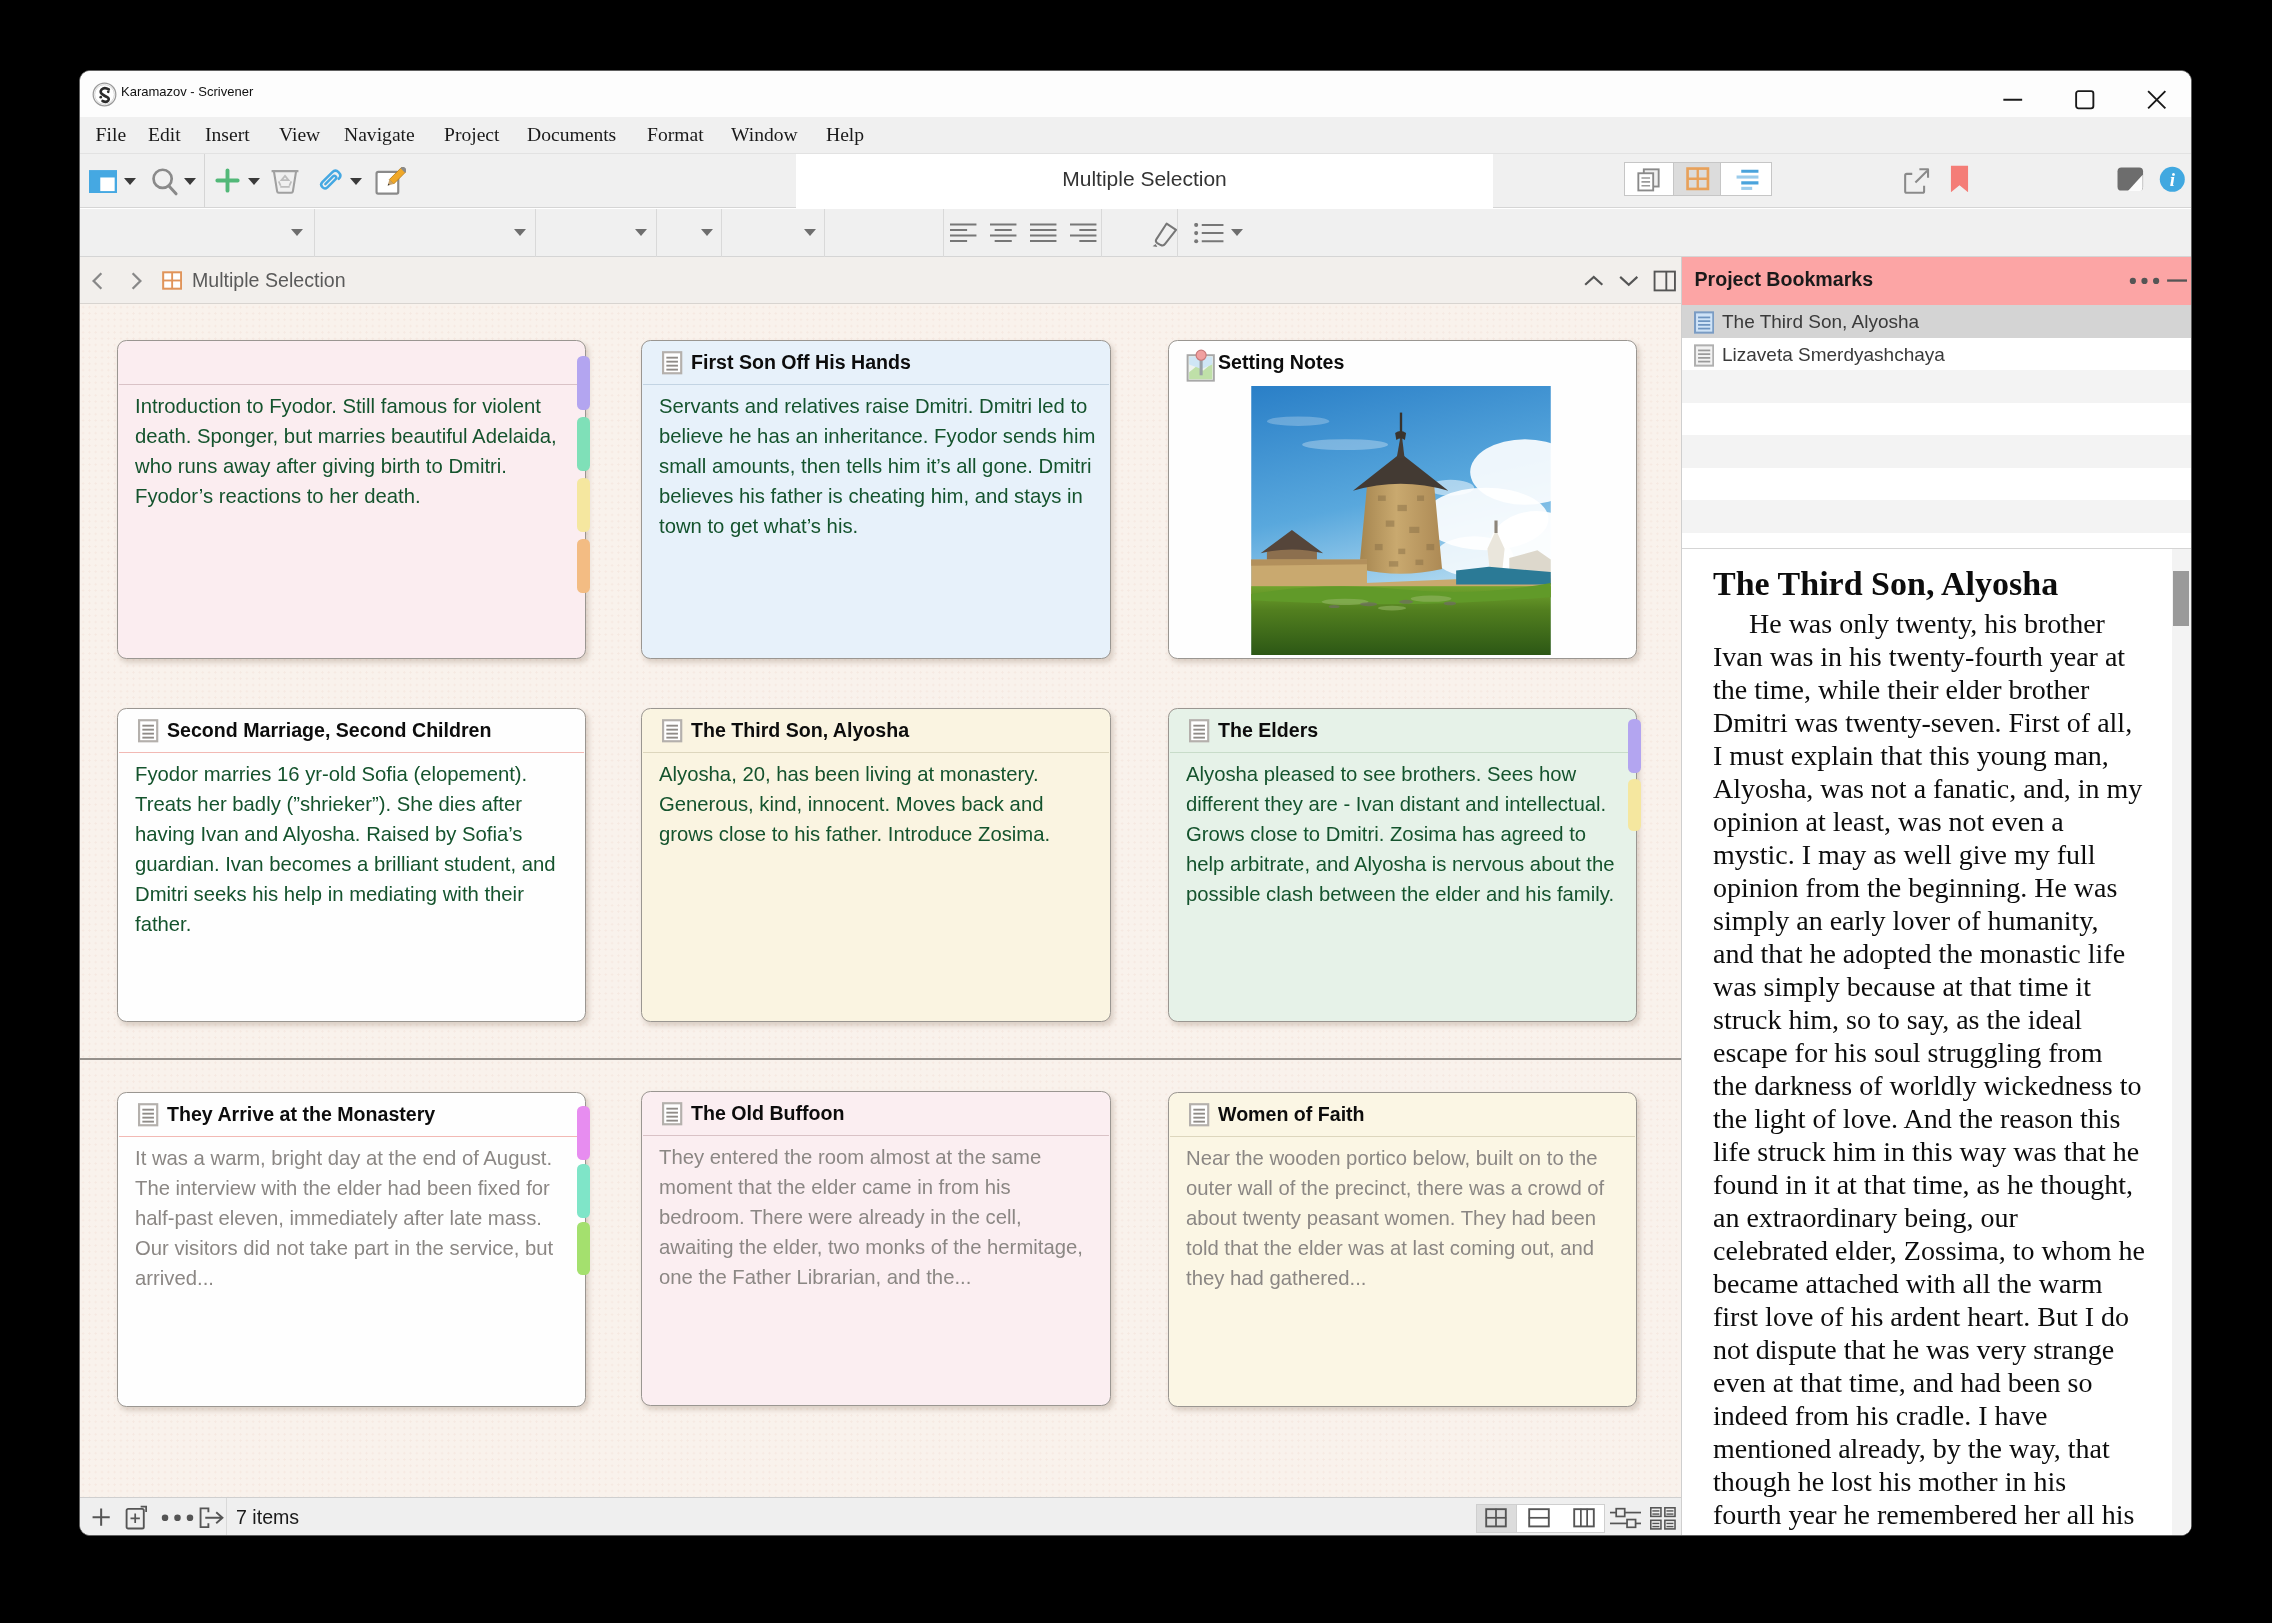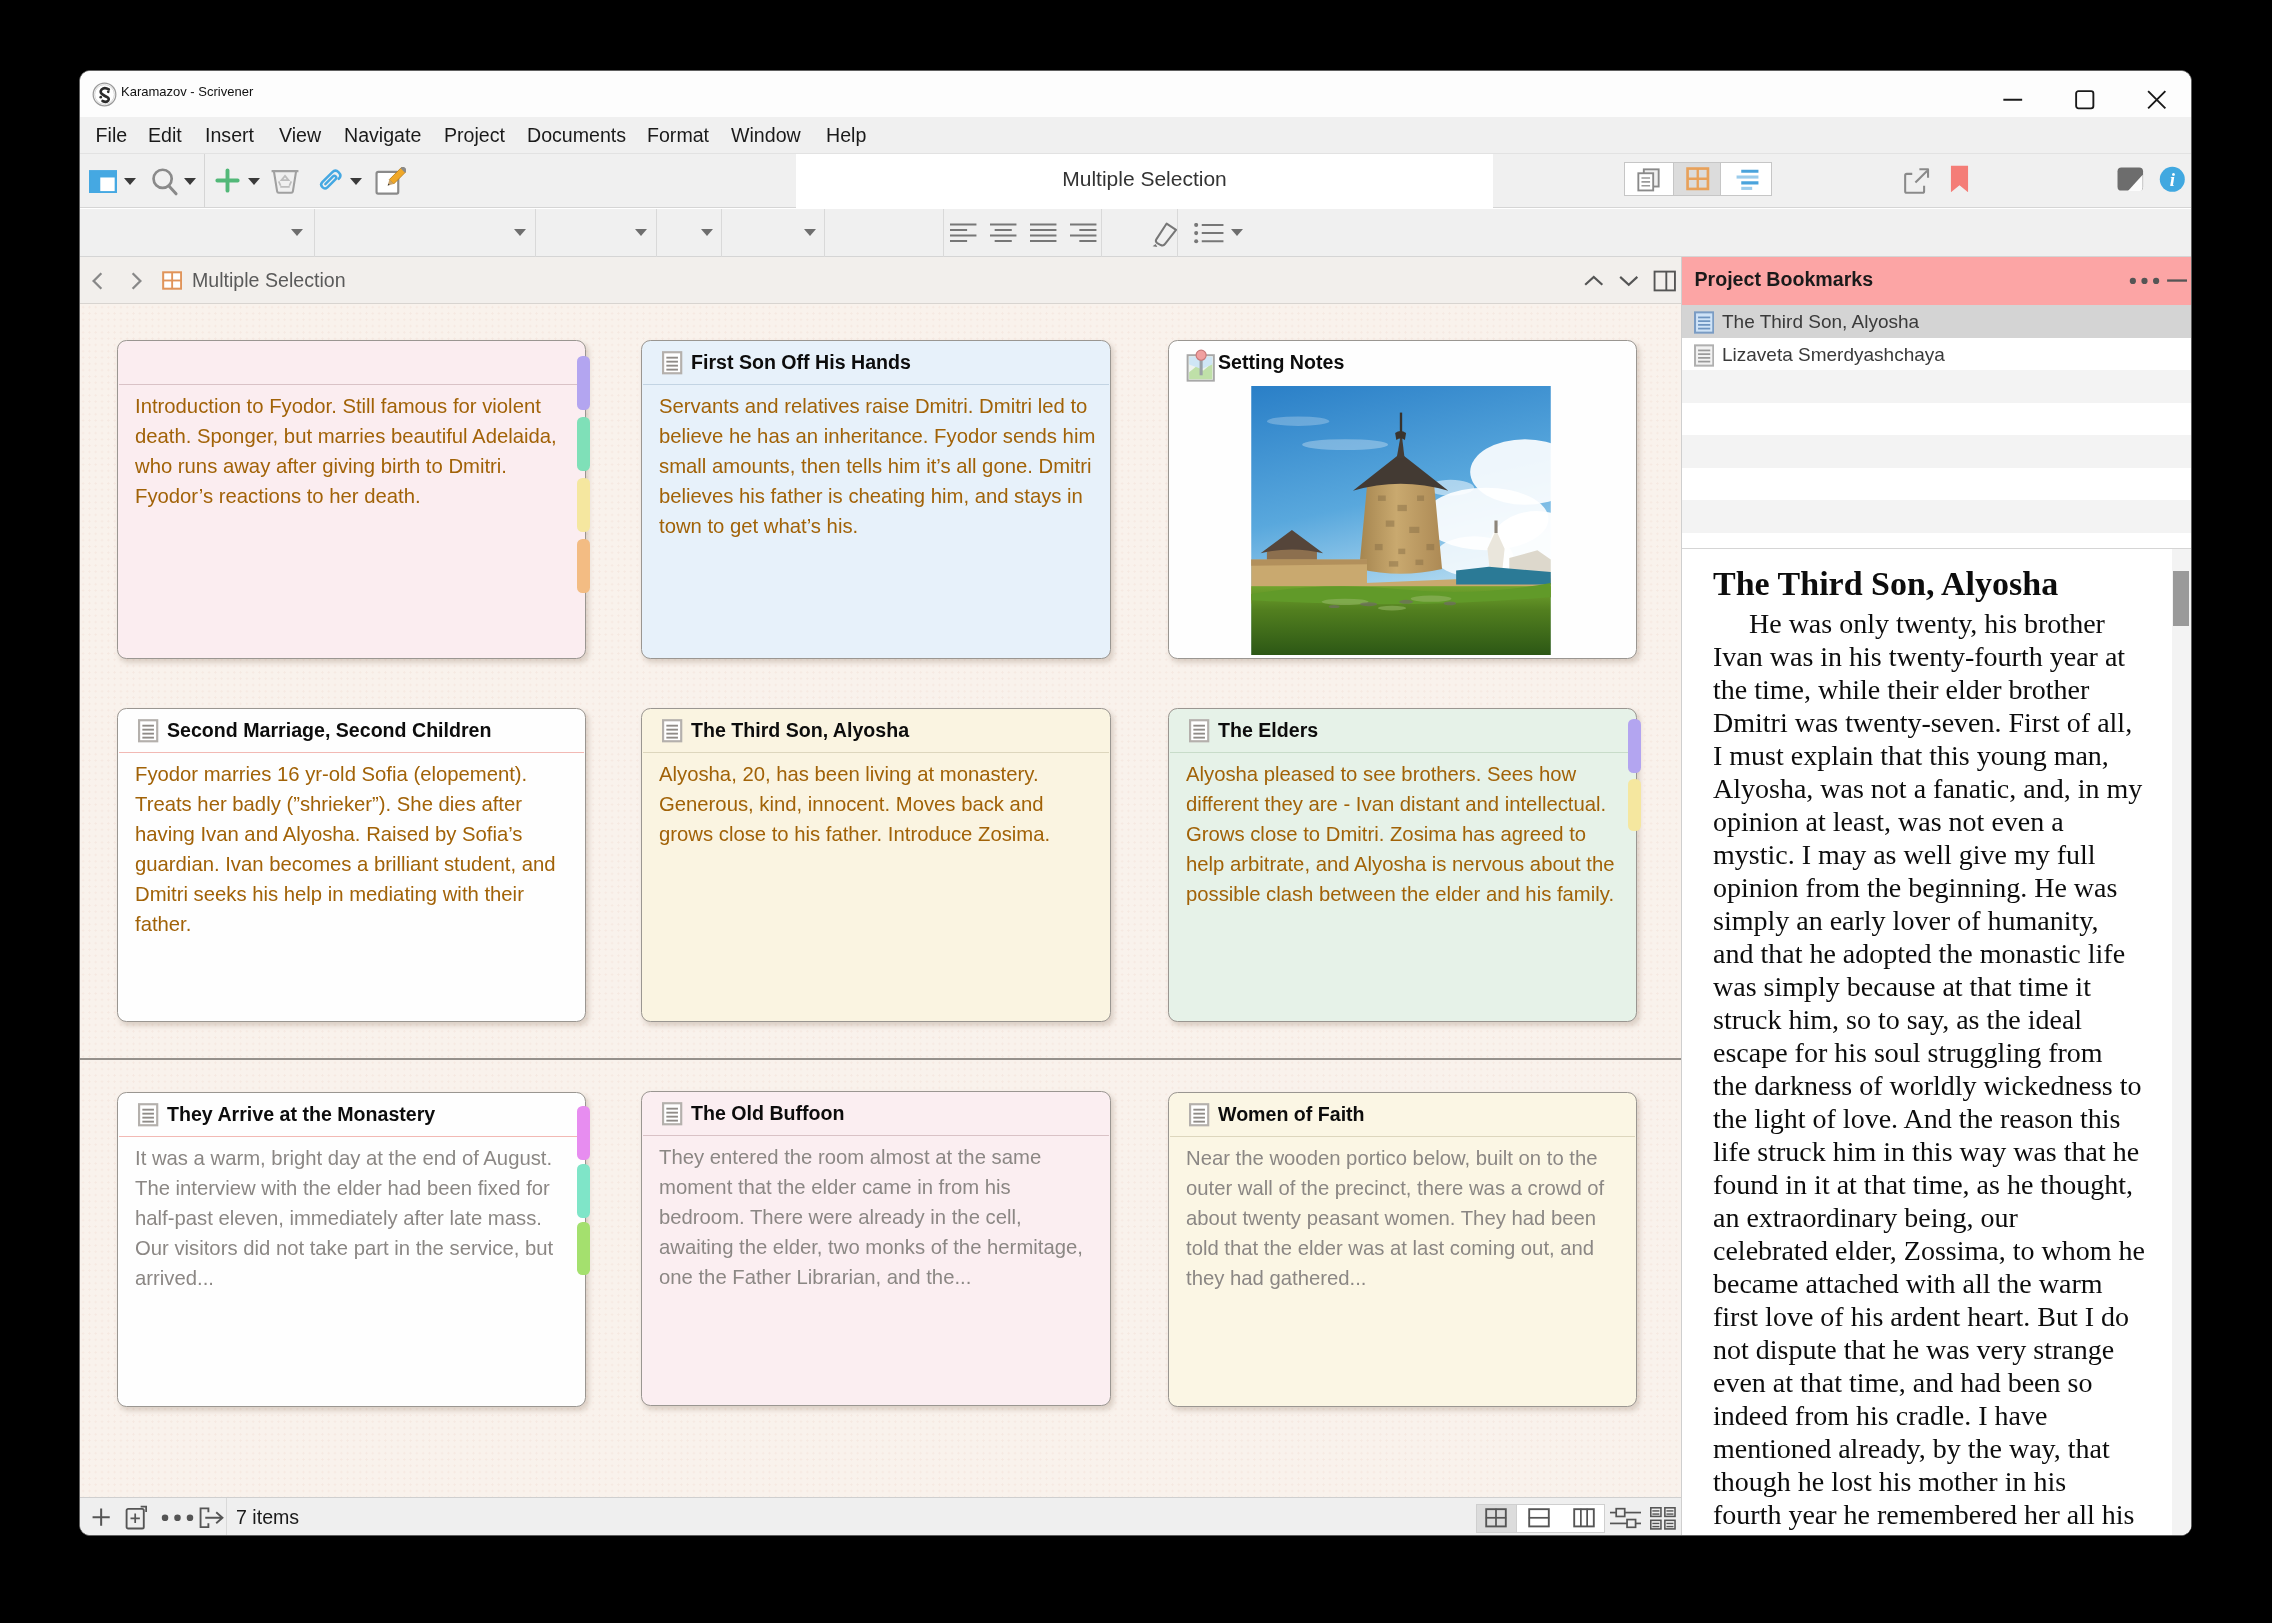--- a/index.html
+++ b/index.html
@@ -3,21 +3,21 @@
 <meta charset="utf-8">
 <style>
 * { margin:0; padding:0; box-sizing:border-box; }
 html,body { width:2273px; height:1624px; background:#000; font-family:"Liberation Sans", sans-serif; }
 #win { position:absolute; left:79px; top:70px; width:2113px; height:1466px;
   background:#fff; border:0.8px solid #606060; border-radius:11px; overflow:hidden; }
 
 #titlebar { position:absolute; left:0; top:0; width:100%; height:46px; background:#fdfdfd; }
 #titlebar .title { position:absolute; left:41px; top:13.3px; font-size:13px; color:#101010; }
 
-#menubar { position:absolute; left:0; top:46px; width:100%; height:37px; background:#f0f0f0; border-bottom:0.8px solid #e2e2e2; }
+#menubar { position:absolute; left:0; top:46px; width:100%; height:37px; background:#f0f0f0; border-bottom:0.8px solid #e2e2e2;font-family:Liberation Serif, serif; }
 #menubar span { position:absolute; top:7px; font-size:19.6px; color:#1a1a1a; }
 
 #toolbar { position:absolute; left:0; top:83px; width:100%; height:54px; background:#f0f0f0; border-bottom:0.8px solid #d5d5d5; }
 #tbox { position:absolute; left:716px; top:0px; width:697px; height:54px; background:#fff; }
 #tbox span { display:block; text-align:center; margin-top:12.5px; font-size:21px; color:#333; }
 
 #formatbar { position:absolute; left:0; top:138px; width:100%; height:48px; background:#f0f0f0; border-bottom:0.8px solid #d5d5d5; }
 .fmt { position:absolute; top:11.7px; font-size:19.6px; color:#6e6e6e;margin-top:43px; }
 .fsep { position:absolute; top:0; width:0.8px; height:48px; background:#d9d9d9; }
 .caret { position:absolute; width:0; height:0; border-left:6.3px solid transparent; border-right:6.3px solid transparent; border-top:7.8px solid #3a3a3a; }
@@ -25,21 +25,21 @@
 
 #edhead { position:absolute; left:0; top:186px; width:1601px; height:47px; background:#f2efec; border-bottom:0.8px solid #d8d4d0; }
 #edhead .t { position:absolute; left:112px; top:11.7px; font-size:19.6px; color:#5a5a5a; }
 
 #cork { position:absolute; left:0; top:233px; width:1601px; height:1193px; background-color:#f9f2ec; background-image:radial-gradient(rgba(228,186,170,0.16) 0.9px, transparent 0.9px); background-size:6.3px 6.3px; }
 #rowline { position:absolute; left:0; top:754px; width:1601px; height:1.6px; background:#96918c; }
 .card { position:absolute; border:0.8px solid #9a9691; border-radius:9.4px; box-shadow:2.3px 3.1px 5.5px rgba(120,90,70,0.22); }
 .card .hd { position:absolute; left:0; top:0; width:100%; height:43px; }
 .card .hd .ttl { position:absolute; left:49px; top:10.2px; font-size:19.6px; font-weight:bold; color:#0c0c0c; white-space:nowrap; }
 .card .dv { position:absolute; left:0.8px; top:43px; right:0.8px; height:0.8px; }
-.card .bd { position:absolute; left:17px; top:50px; right:11px; font-size:20.3px; line-height:30px; color:#a16207; white-space:pre-line; }
+.card .bd { position:absolute; left:17px; top:50px; right:11px; font-size:20.3px; line-height:30px; color:#14532d; white-space:pre-line; }
 .card .bd.gray { color:#8b8784; }
 .docicon { position:absolute; left:20.3px; top:10.2px; }
 .tab { position:absolute; width:12.5px; border-radius:5.5px; }
 
 #statusbar { position:absolute; left:0; top:1426px; width:1601px; height:39px; background:#efefef; border-top:0.8px solid #cfcfcf; }
 #statusbar .cnt { position:absolute; left:156px; top:7.8px; font-size:19.6px; color:#1a1a1a; }
 #ssep { position:absolute; left:146px; top:0; width:0.8px; height:39px; background:#d9d9d9; }
 
 #rpanel { position:absolute; left:1601px; top:186px; width:512px; height:1279px; background:#fff; border-left:0.8px solid #cfcfcf; }
 #rphead { position:absolute; left:0; top:0; width:100%; height:48px; background:#fca5a5;text-decoration:underline; }

